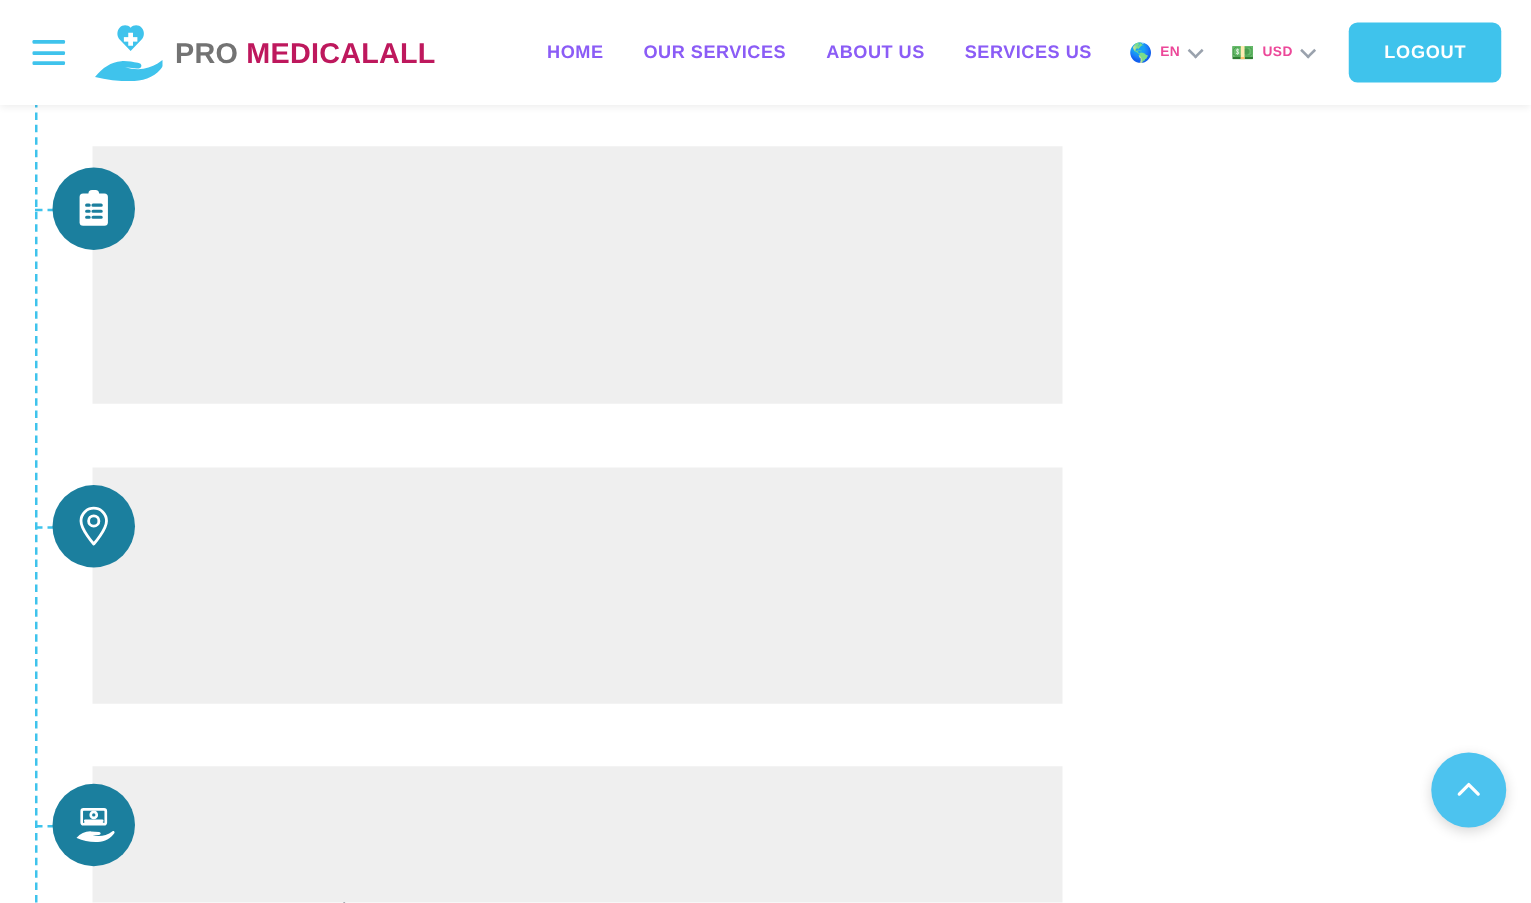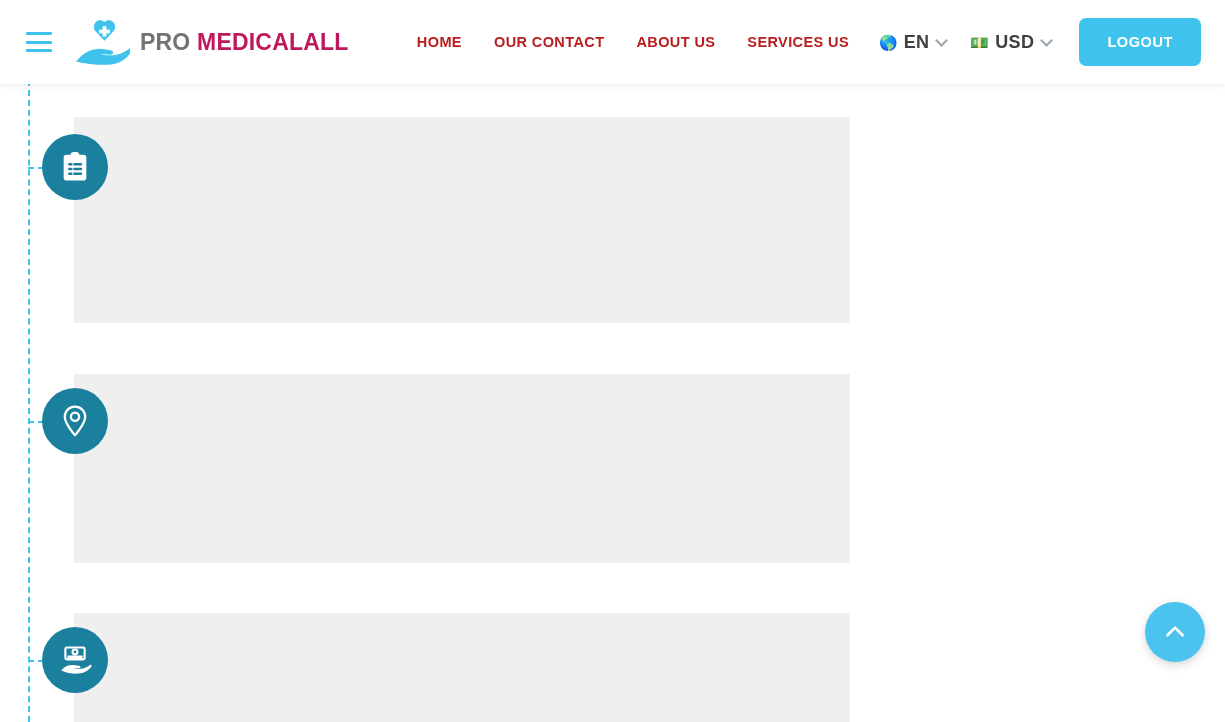--- a/index.html
+++ b/index.html
@@ -33,30 +33,30 @@
   .brand-text { font-size: 23px; font-weight: 700; letter-spacing: .2px; white-space: nowrap; }
   .brand-pro { color: #737373; }
   .brand-rest { color: #be185d; }
 
   .nav {
     margin-left: auto;
     display: flex; align-items: center; gap: 0;
     height: 100%;
   }
   .nav-link {
-    font-size: 14.5px; font-weight: 700; color: #b91c1c;
+    font-size: 14.5px; font-weight: 700; color: #8b5cf6;
     letter-spacing: .4px; text-decoration: none;
     padding: 0 16px; white-space: nowrap; cursor: pointer;
   }
   .selector {
     display:flex; align-items:center; gap:6px;
     padding: 0 10px 0 14px; cursor:pointer; white-space: nowrap;
   }
   .selector .emoji { font-size: 15px; line-height: 1; }
-  .selector .code { font-size: 18px; font-weight: 700; color: #404040; letter-spacing:.4px; }
+  .selector .code { font-size: 11px; font-weight: 700; color: #ec4899; letter-spacing:.4px; }
   .chev {
     width: 9px; height: 9px; margin-left: 2px; margin-top:-3px;
     border-right: 2px solid #9aa2ad; border-bottom: 2px solid #9aa2ad;
     transform: rotate(45deg);
   }
   .logout {
     margin-left: 18px; margin-right: 24px;
     background: #3fc3ec; color: #ffffff;
     border: none; border-radius: 7px;
     font-family: inherit;
@@ -185,21 +185,21 @@
       <path d="M30.5 3.2c-2.4-2.6-6.4-2.6-8.8 0-2.4 2.6-2.4 6.8 0 9.4l8.8 9.2 8.8-9.2c2.4-2.6 2.4-6.8 0-9.4-2.4-2.6-6.4-2.6-8.8 0z" fill="#3fc3ec"></path>
       <rect x="28.6" y="7.2" width="3.8" height="10.4" fill="#ffffff"></rect>
       <rect x="25.1" y="10.7" width="10.8" height="3.6" fill="#ffffff"></rect>
       <path d="M2 42.5c6-7.5 13-12 21-12.6 4.5-.35 9 .6 13.3 1.3 2.3.4 3.1 1.6 2.7 2.9-.4 1.3-1.8 1.8-3.6 1.6l-9.4-1c4.6 1.3 9.6 2.1 14.8 1.3 5.4-.85 10.4-3.3 14.6-6.6 1.6-1.25 3.3.45 2.3 2.2C53.4 40.2 44 45.6 33.6 45.8 22.6 46 11.5 45 2 42.5z" fill="#3fc3ec"></path>
     </svg>
     <div class="brand-text"><span class="brand-pro">PRO</span> <span class="brand-rest">MEDICALALL</span></div>
   </div>
 
   <nav class="nav">
     <a class="nav-link">HOME</a>
-    <a class="nav-link">OUR CONTACT</a>
+    <a class="nav-link">OUR SERVICES</a>
     <a class="nav-link">ABOUT US</a>
     <a class="nav-link">SERVICES US</a>
 
     <div class="selector">
       <span class="emoji">🌎</span>
       <span class="code">EN</span>
       <span class="chev"></span>
     </div>
 
     <div class="selector">

